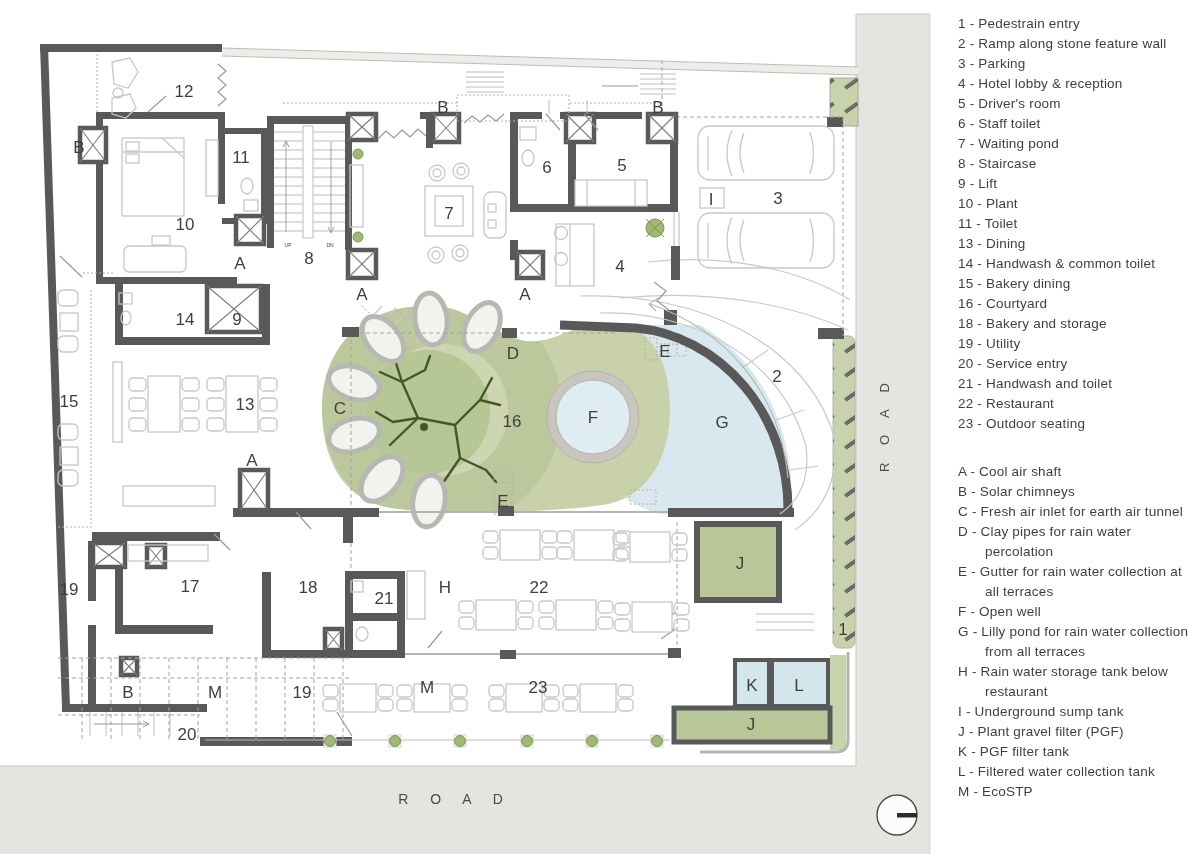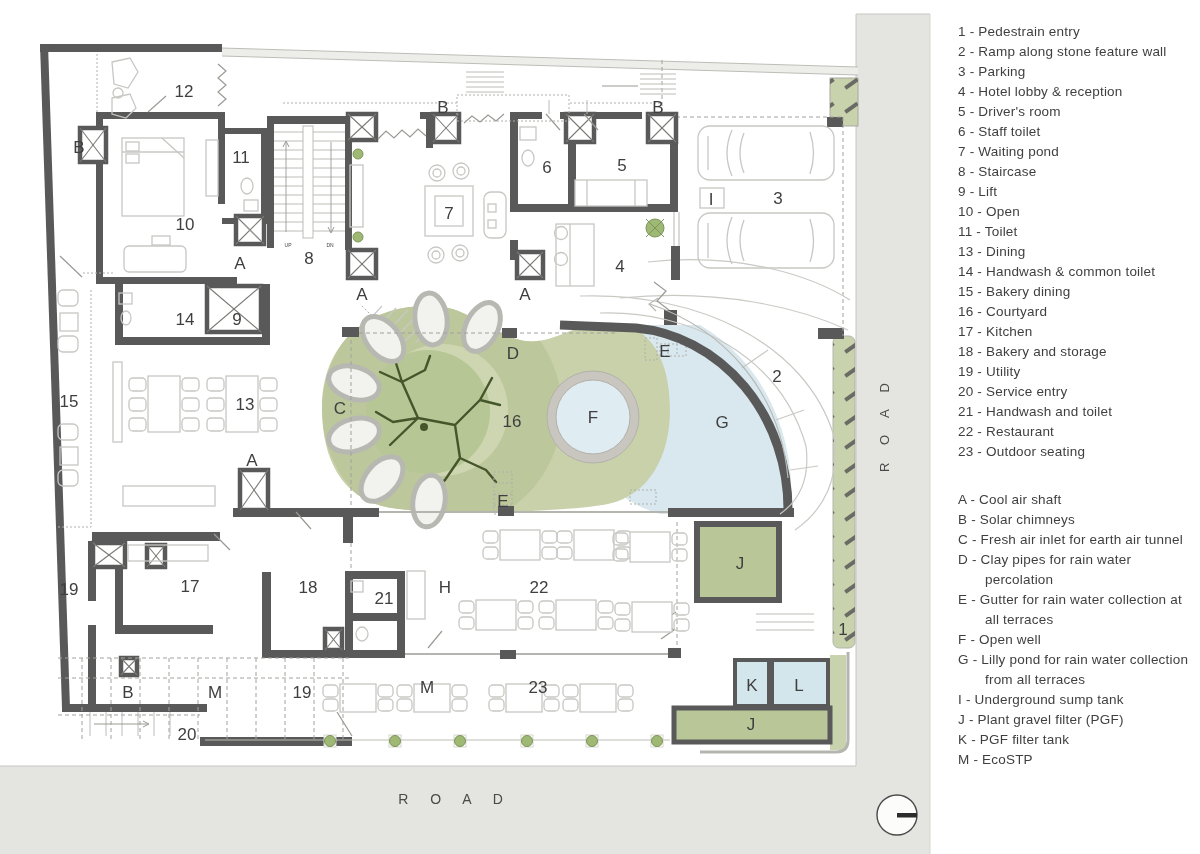--- a/index.html
+++ b/index.html
@@ -20,21 +20,21 @@
   .plabel{font-size:17px;fill:var(--text);text-anchor:middle}
   .plabel.small{font-size:5px}
   .roadtxt{font-size:14px;fill:#4a4a4a;letter-spacing:9px;text-anchor:middle}
   .roadtxt2{font-size:13px;fill:#4a4a4a;letter-spacing:7px;text-anchor:middle}
   .plant{fill:#9fb873;stroke:#7c955a;stroke-width:1}
   .water{fill:var(--water)}
   .guide{stroke:#c9c9c4;fill:none;stroke-width:1.2}
   
   .legend{position:absolute;left:958px;top:2px;width:240px;color:var(--text);
     font-size:13.5px;line-height:20px;letter-spacing:.2px}
-  .legend ul{list-style:none;margin:20px 0 0 0;padding:0}
+  .legend ul{list-style:none;margin:12px 0 0 0;padding:0}
   .legend ul.lettered{margin-top:28px}
   .legend li{padding-left:27px;text-indent:-27px}
 </style>
 </head>
 <body>
 
 <div class="stage">
 
 <svg id="plan" width="962" height="854" viewBox="0 0 962 854">
   <defs>
@@ -651,42 +651,43 @@
   <ul class="numbered" id="legend-numbered">
         <li><span>1</span> - <span>Pedestrain entry</span></li>
         <li><span>2</span> - <span>Ramp along stone feature wall</span></li>
         <li><span>3</span> - <span>Parking</span></li>
         <li><span>4</span> - <span>Hotel lobby &amp; reception</span></li>
         <li><span>5</span> - <span>Driver's room</span></li>
         <li><span>6</span> - <span>Staff toilet</span></li>
         <li><span>7</span> - <span>Waiting pond</span></li>
         <li><span>8</span> - <span>Staircase</span></li>
         <li><span>9</span> - <span>Lift</span></li>
-        <li><span>10</span> - <span>Open</span></li>
+        <li><span>10</span> - <span>Plant</span></li>
         <li><span>11</span> - <span>Toilet</span></li>
         <li><span>13</span> - <span>Dining</span></li>
         <li><span>14</span> - <span>Handwash &amp; common toilet</span></li>
         <li><span>15</span> - <span>Bakery dining</span></li>
         <li><span>16</span> - <span>Courtyard</span></li>
-        <li><span>17</span> - <span>Kitchen</span></li>
         <li><span>18</span> - <span>Bakery and storage</span></li>
         <li><span>19</span> - <span>Utility</span></li>
         <li><span>20</span> - <span>Service entry</span></li>
         <li><span>21</span> - <span>Handwash and toilet</span></li>
         <li><span>22</span> - <span>Restaurant</span></li>
         <li><span>23</span> - <span>Outdoor seating</span></li>
       </ul>
   <ul class="lettered" id="legend-lettered">
         <li><span>A</span> - <span>Cool air shaft</span></li>
         <li><span>B</span> - <span>Solar chimneys</span></li>
         <li><span>C</span> - <span>Fresh air inlet for earth air tunnel</span></li>
         <li><span>D</span> - <span>Clay pipes for rain water percolation</span></li>
         <li><span>E</span> - <span>Gutter for rain water collection at all terraces</span></li>
         <li><span>F</span> - <span>Open well</span></li>
         <li><span>G</span> - <span>Lilly pond for rain water collection from all terraces</span></li>
+        <li><span>H</span> - <span>Rain water storage tank below restaurant</span></li>
         <li><span>I</span> - <span>Underground sump tank</span></li>
         <li><span>J</span> - <span>Plant gravel filter (PGF)</span></li>
         <li><span>K</span> - <span>PGF filter tank</span></li>
+        <li><span>L</span> - <span>Filtered water collection tank</span></li>
         <li><span>M</span> - <span>EcoSTP</span></li>
       </ul>
 </aside>
 
 </div>
 
 </body></html>

